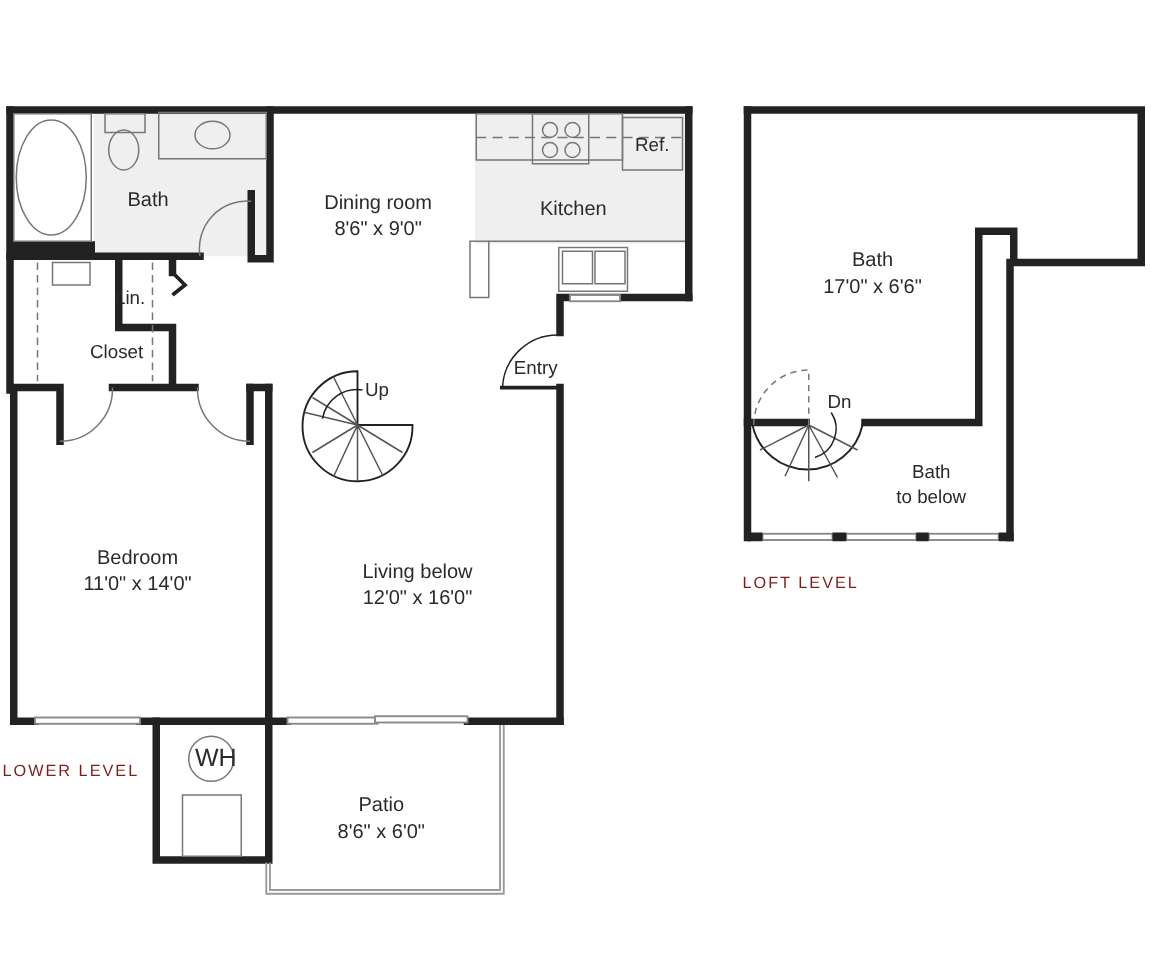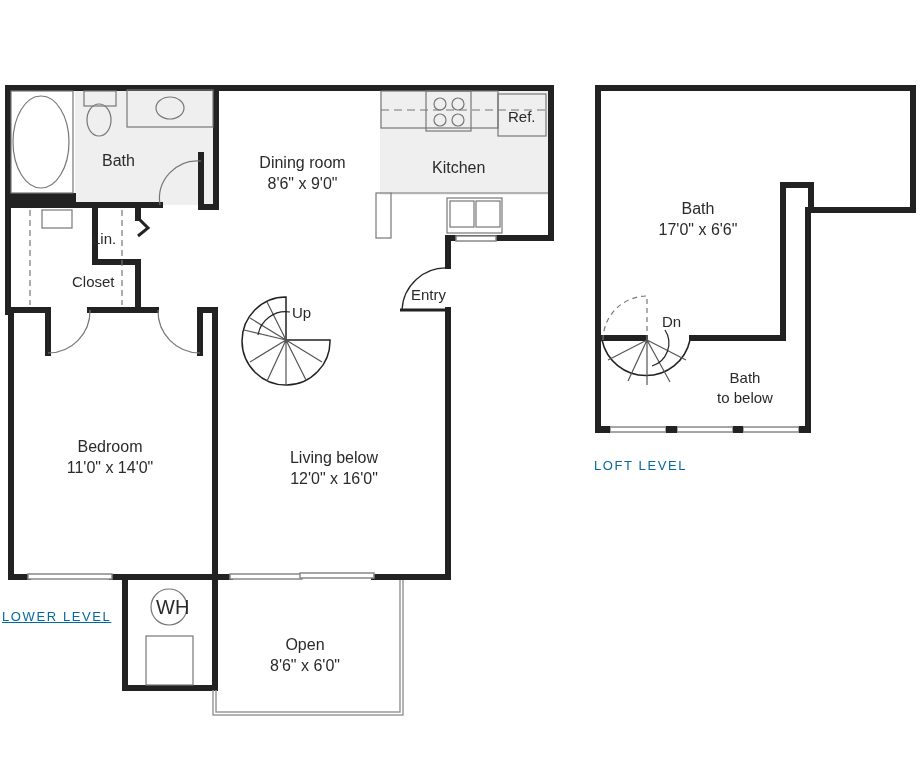--- a/index.html
+++ b/index.html
@@ -1,20 +1,20 @@
 <!DOCTYPE html>
 <html><head>
 <meta charset="utf-8">
 <style>
   html, body { margin:0; padding:0; background:#fff; }
   body { width:921px; height:768px; position:relative; overflow:hidden; font-family:"Liberation Sans", sans-serif; }
   svg { position:absolute; left:0; top:0; }
   .lbl { position:absolute; color:#2a2a2a; font-size:16px; text-align:center; line-height:21px; white-space:nowrap; }
   .lbl.sm { font-size:15px; }
-  .level { position:absolute; color:#0369a1; font-size:13px; letter-spacing:1.6px; }
+  .level { position:absolute; color:#7f1d1d; font-size:13px; letter-spacing:1.6px; }
 </style>
 </head>
 <body>
 
 <svg width="921" height="768" viewBox="0 0 921 768">
 
   <rect x="75" y="90" width="138" height="115" fill="#efefef"></rect>
   <rect x="380" y="90" width="168" height="105" fill="#efefef"></rect>
 
   <g fill="none" stroke="#222" stroke-width="6" stroke-linecap="square">
@@ -130,26 +130,26 @@
 <div class="lbl" style="left:50px;top:436px;width:120px;">
   <div>Bedroom</div>
   <div>11'0" x 14'0"</div>
 </div>
 <div class="lbl" style="left:274px;top:447px;width:120px;">
   <div>Living below</div>
   <div>12'0" x 16'0"</div>
 </div>
 <div class="lbl" style="left:156px;top:597px;font-size:20px;">WH</div>
 <div class="lbl" style="left:255px;top:634px;width:100px;">
-  <div>Open</div>
+  <div>Patio</div>
   <div>8'6" x 6'0"</div>
 </div>
 <div class="lbl" style="left:640px;top:198px;width:116px;">
   <div>Bath</div>
   <div>17'0" x 6'6"</div>
 </div>
 <div class="lbl sm" style="left:662px;top:311px;">Dn</div>
 <div class="lbl sm" style="left:705px;top:368px;width:80px;line-height:20px;">
   <div>Bath</div>
   <div>to below</div>
 </div>
-<div class="level" style="left:2px;top:609px;text-decoration:underline;">LOWER LEVEL</div>
+<div class="level" style="left:2px;top:609px;">LOWER LEVEL</div>
 <div class="level" style="left:594px;top:458px;">LOFT LEVEL</div>
 
 </body></html>

